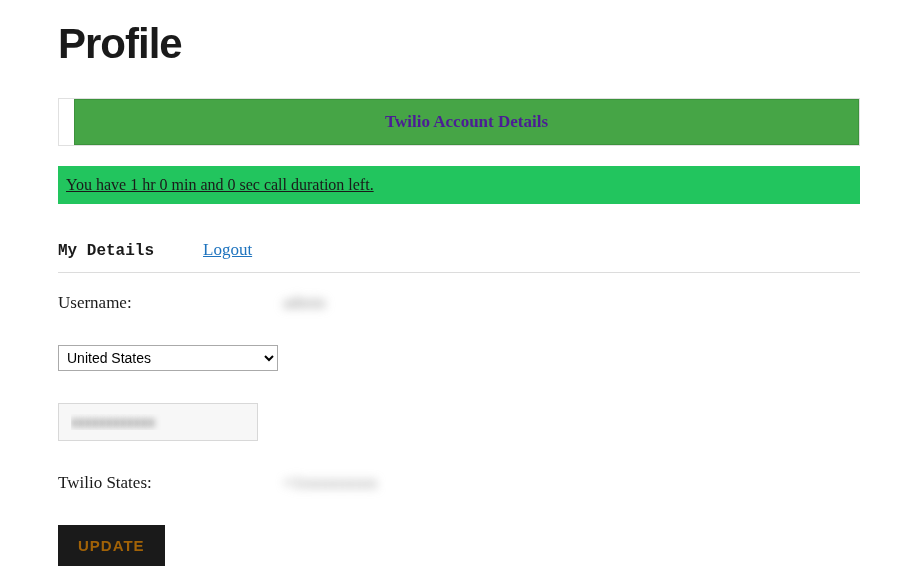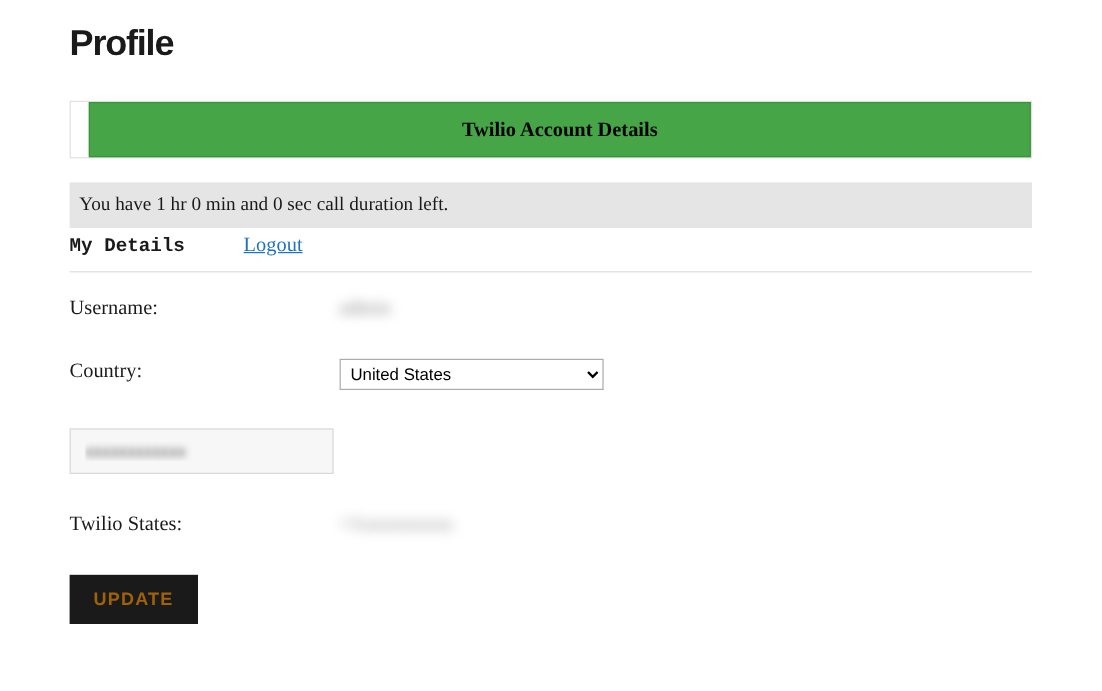--- a/index.html
+++ b/index.html
@@ -5,21 +5,21 @@
     * { box-sizing: border-box; margin: 0; padding: 0; }
     body {
       font-family: Georgia, 'Times New Roman', serif;
       background: #fff;
       padding: 20px 58px;
       width: 918px;
       color: #1a1a1a;
     }
     .page-title {
       font-family: 'Arial Black', Arial, sans-serif;
-      font-size: 30px;
+      font-size: 42px;
       font-weight: 900;
       color: #1a1a1a;
       margin-bottom: 30px;
       letter-spacing: -1px;
     }
     .tabs {
       display: flex;
       border: 1px solid #e0e0e0;
       margin-bottom: 20px;
     }
@@ -27,29 +27,30 @@
       flex: 1;
       padding: 12px 0;
       text-align: center;
       font-size: 17px;
       font-weight: bold;
       cursor: pointer;
       background: #f0f0f0;
     }
     .tab.active {
       background: #46a546;
-      color: #000000;
+      color: #4c1d95;
       border: 1px solid #3c923c;
       margin-left: 15px;
     }
     .info-bar {
-      background: #e5e5e5;
+      background: #22c55e;
       padding: 10px 8px;
       font-size: 16px;
-      margin-bottom: 4px;
+      margin-bottom: 36px;
+      text-decoration: underline;
     }
     .section-header {
       display: flex;
       align-items: baseline;
       gap: 8px;
       padding-bottom: 12px;
       border-bottom: 1px solid #dcdcdc;
       margin-bottom: 20px;
     }
     .section-title {
@@ -88,21 +89,21 @@
       border: 1px solid #aaa;
       background: #fff;
       width: 220px;
     }
     input[type="text"] {
       font-family: Arial, sans-serif;
       font-size: 14px;
       padding: 10px 12px;
       border: 1px solid #d8d8d8;
       background: #f7f7f7;
-      width: 220px;
+      width: 200px;
     }
     .input-blur {
       color: transparent;
       text-shadow: 0 0 6px #555;
     }
     .btn-update {
       font-family: 'Arial Black', Arial, sans-serif;
       background: #1a1a1a;
       color: #a16207;
       border: none;
@@ -130,21 +131,20 @@
   <span class="section-title">My Details</span>
   <a class="logout-link">Logout</a>
 </div>
 
 <div class="form-row">
   <div class="form-label">Username:</div>
   <div class="form-value blurred">admin</div>
 </div>
 
 <div class="form-row">
-  <div class="form-label">Country:</div>
   <select>
     <option>United States</option>
   </select>
 </div>
 
 <div class="form-row">
   <input type="text" class="input-blur" value="xxxxxxxxxxxx" style="">
 </div>
 
 <div class="form-row">

